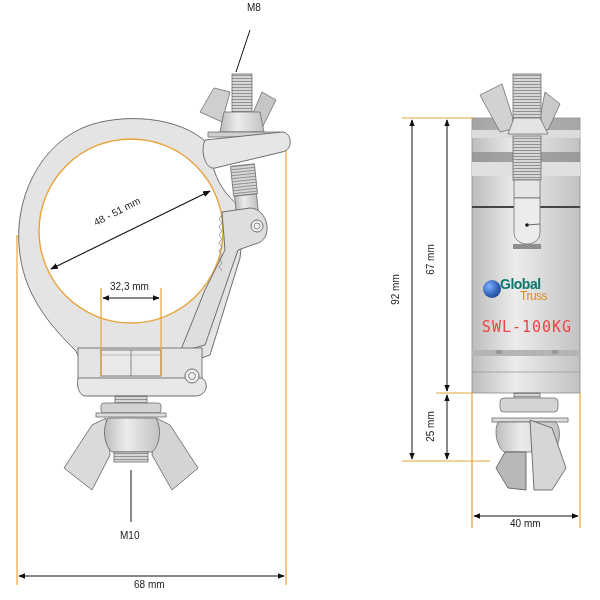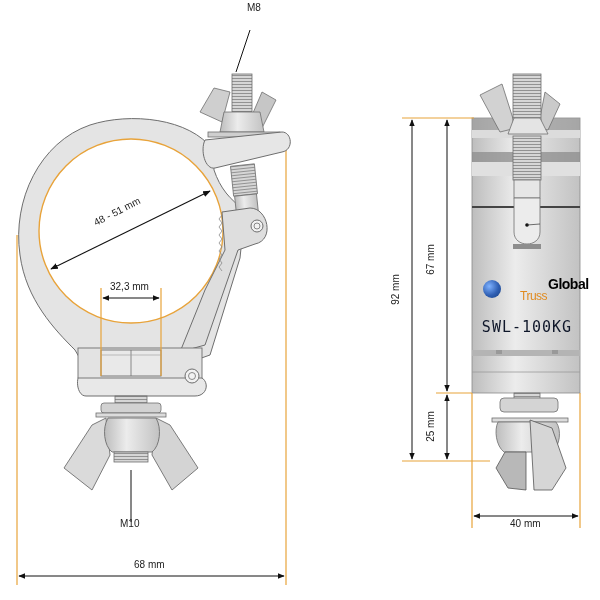--- a/index.html
+++ b/index.html
@@ -4,26 +4,26 @@
 <style>
   html, body { margin: 0; padding: 0; background: #ffffff; }
   body { width: 600px; height: 600px; overflow: hidden; position: relative;
          font-family: "Liberation Sans", "DejaVu Sans", sans-serif; }
   #stage { position: absolute; left: 0; top: 0; width: 600px; height: 600px; }
   .lbl { position: absolute; font-size: 10px; color: #222; white-space: nowrap;
          font-family: "Liberation Sans", "DejaVu Sans", sans-serif; }
   .logo { position: absolute; left: 483px; top: 276px; width: 86px; height: 34px; }
   .logo-globe { position: absolute; left: 0; top: 4px; width: 18px; height: 18px; border-radius: 50%;
                 background: radial-gradient(circle at 35% 35%, #7fb2ff 0%, #2f5fb3 55%, #173e80 100%); }
-  .logo-t1 { position: absolute; left: 17px; top: 0px; font-size: 14px; font-weight: bold; color: #000000;
-             letter-spacing: -0.5px; font-family: "Liberation Sans", sans-serif; margin-left: 48px; }
+  .logo-t1 { position: absolute; left: 17px; top: 0px; font-size: 14px; font-weight: bold; color: #0f766e;
+             letter-spacing: -0.5px; font-family: "Liberation Sans", sans-serif; }
   .logo-t2 { position: absolute; left: 37px; top: 13px; font-size: 12px; font-weight: normal; color: #e08a1e;
              letter-spacing: -0.5px; font-family: "Liberation Sans", sans-serif; }
   .swl { position: absolute; left: 477px; top: 318px; width: 100px; text-align: center; font-size: 15px;
-         color: #0f172a; letter-spacing: 1px; font-family: "DejaVu Sans Mono", "Liberation Mono", monospace; }
+         color: #ef4444; letter-spacing: 1px; font-family: "DejaVu Sans Mono", "Liberation Mono", monospace; }
 </style>
 </head>
 <body>
 
 <svg id="stage" width="600" height="600" viewBox="0 0 600 600" xmlns="http://www.w3.org/2000/svg">
   <defs>
     <marker id="arr" viewBox="0 0 10 10" refX="9" refY="5" markerWidth="7" markerHeight="7" orient="auto-start-reverse">
       <path d="M0,1 L10,5 L0,9 z" fill="#111"></path>
     </marker>
     <linearGradient id="metalV" x1="0" x2="1" y1="0" y2="0">
@@ -158,22 +158,22 @@
     <line x1="447" y1="120" x2="447" y2="391" stroke="#111" stroke-width="1" marker-start="url(#arr)" marker-end="url(#arr)"></line>
     <line x1="447" y1="395" x2="447" y2="459" stroke="#111" stroke-width="1" marker-start="url(#arr)" marker-end="url(#arr)"></line>
 
     <line x1="474" y1="516" x2="578" y2="516" stroke="#111" stroke-width="1" marker-start="url(#arr)" marker-end="url(#arr)"></line>
   </g>
 </svg>
 
 <div class="lbl" style="left:247px; top:2px;">M8</div>
 <div class="lbl" style="left:92px; top:218px; transform: rotate(-27deg); transform-origin: left top;">48 - 51 mm</div>
 <div class="lbl" style="left:110px; top:281px;">32,3 mm</div>
-<div class="lbl" style="left:120px; top:518px;text-align:center;">M10</div>
-<div class="lbl" style="left:134px; top:559px;">68 mm</div>
+<div class="lbl" style="left:120px; top:530px;text-align:center;">M10</div>
+<div class="lbl" style="left:134px; top:579px;">68 mm</div>
 
 <div class="lbl" style="left:380px; top:284px; transform: rotate(-90deg);">92 mm</div>
 <div class="lbl" style="left:415px; top:254px; transform: rotate(-90deg);">67 mm</div>
 <div class="lbl" style="left:415px; top:421px; transform: rotate(-90deg);">25 mm</div>
 <div class="lbl" style="left:510px; top:518px;">40 mm</div>
 
 <div class="logo">
   <div class="logo-globe"></div>
   <div class="logo-t1">Global</div>
   <div class="logo-t2">Truss</div>

